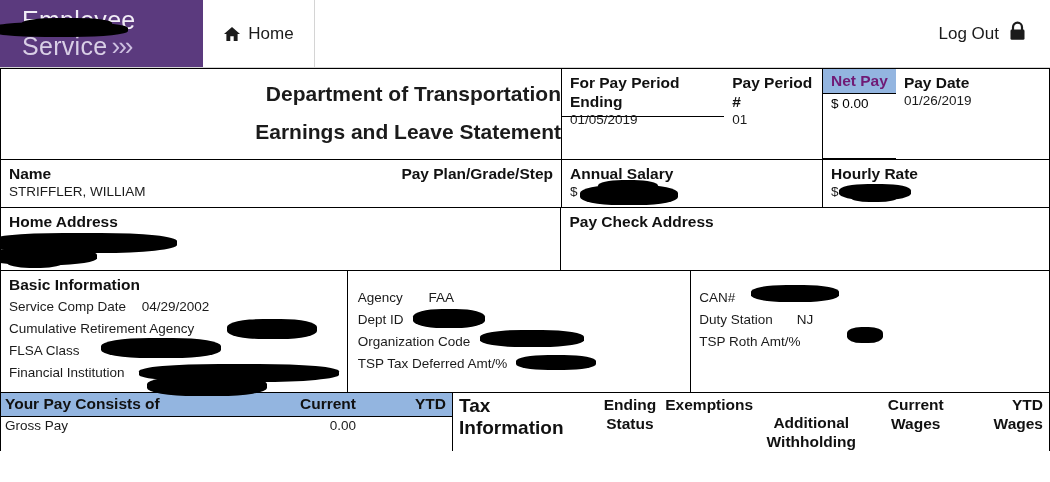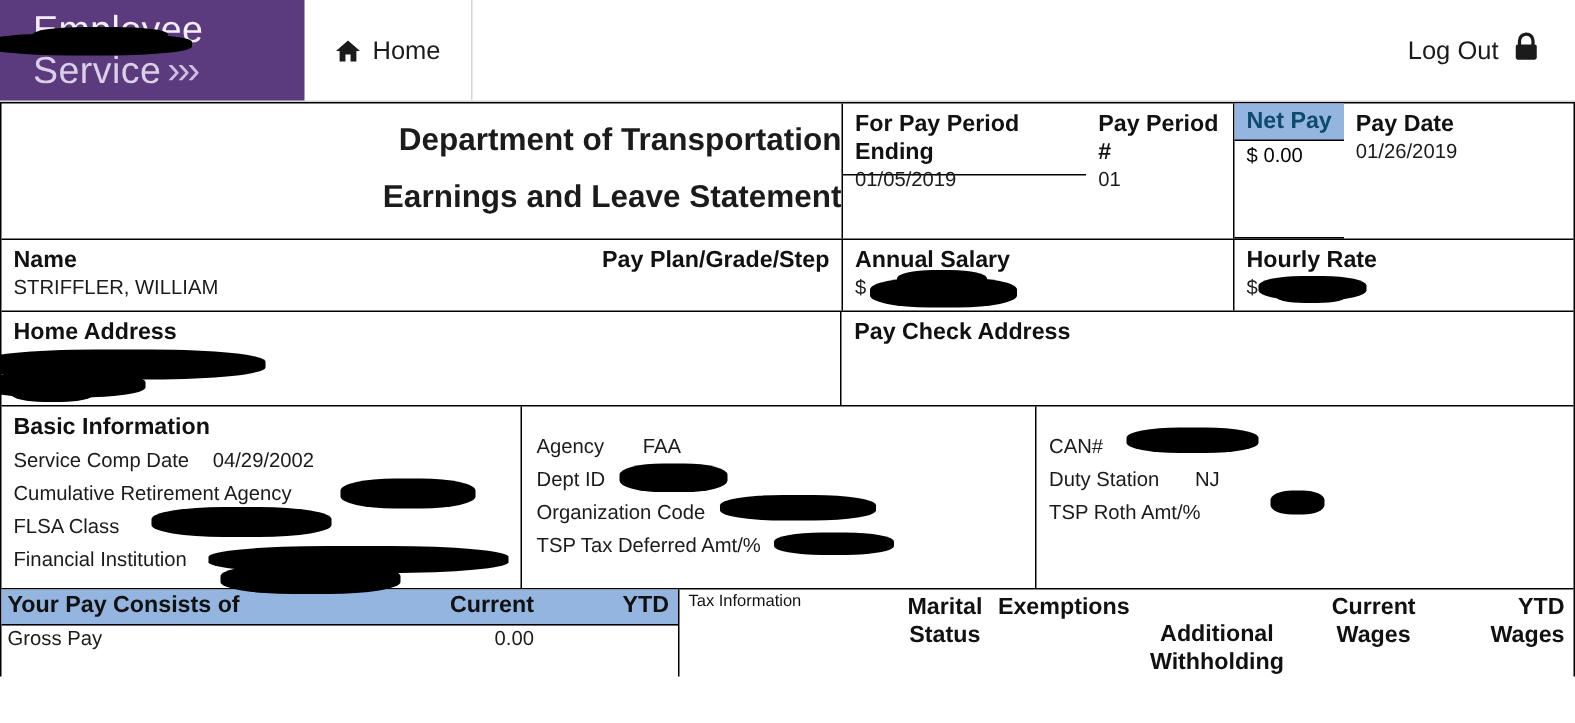--- a/index.html
+++ b/index.html
@@ -102,21 +102,21 @@
     color: #1b1b1b;
     line-height: 38px;
   }
 
   .fld-label { font-size: 15.5px; font-weight: bold; color: #111; line-height: 19px; }
   .fld-value { font-size: 13.5px; color: #1b1b1b; line-height: 18px; }
   .netpay-head {
     background: #93b5e0;
     font-size: 15.5px;
     font-weight: bold;
-    color: #0c4a6e;
+    color: #701a75;
     padding: 3px 8px 3px 8px;
     border-bottom: 1px solid #000;
   }
   .netpay-val { font-size: 13.5px; padding: 2px 8px 4px 8px; }
 
   .stack { display: flex; flex-direction: row; }
   .sub-row { border-bottom: 1px solid #000; }
   .sub-row:last-child { border-bottom: none; }
 
   
@@ -152,21 +152,21 @@
   .pay-head .h1 { flex: 1; }
   .pay-head .h2 { width: 120px; text-align: right; }
   .pay-head .h3 { width: 90px; text-align: right; }
   .pay-line { display: flex; font-size: 13.5px; color: #1b1b1b; padding: 1px 6px 0 4px; }
   .pay-line .c1 { flex: 1; }
   .pay-line .c2 { width: 120px; text-align: right; }
   .pay-line .c3 { width: 90px; text-align: right; }
 
   .tax-col { width: 596px; display: flex; align-items: flex-start; padding-top: 2px; }
   .tax-title {
-    font-size: 11px; font-weight: normal; color: #111;
+    font-size: 19px; font-weight: bold; color: #111;
     width: 150px; padding-left: 6px;
   }
   .tax-h {
     font-size: 15.5px; font-weight: bold; color: #111;
     text-align: center; line-height: 19px;
   }
   .tax-h.marital { width: 72px; }
   .tax-h.exempt { width: 95px; }
   .tax-h.addl { width: 120px; margin-top: 18px; }
   .tax-h.curr { width: 100px; }
@@ -365,21 +365,21 @@
         </div>
         <div class="pay-line">
           <span class="c1">Gross Pay</span>
           <span class="c2">0.00</span>
           <span class="c3"></span>
         </div>
       </div>
 
       <div class="tax-col">
         <div class="tax-title">Tax Information</div>
-        <div class="tax-h marital">Marital Status</div>
+        <div class="tax-h marital">Ending Status</div>
         <div class="tax-h exempt">Exemptions</div>
         <div class="tax-h addl">Additional Withholding</div>
         <div class="tax-h curr">Current Wages</div>
         <div class="tax-h ytd">YTD Wages</div>
       </div>
     </div>
 
   </div>
 </div>
 

